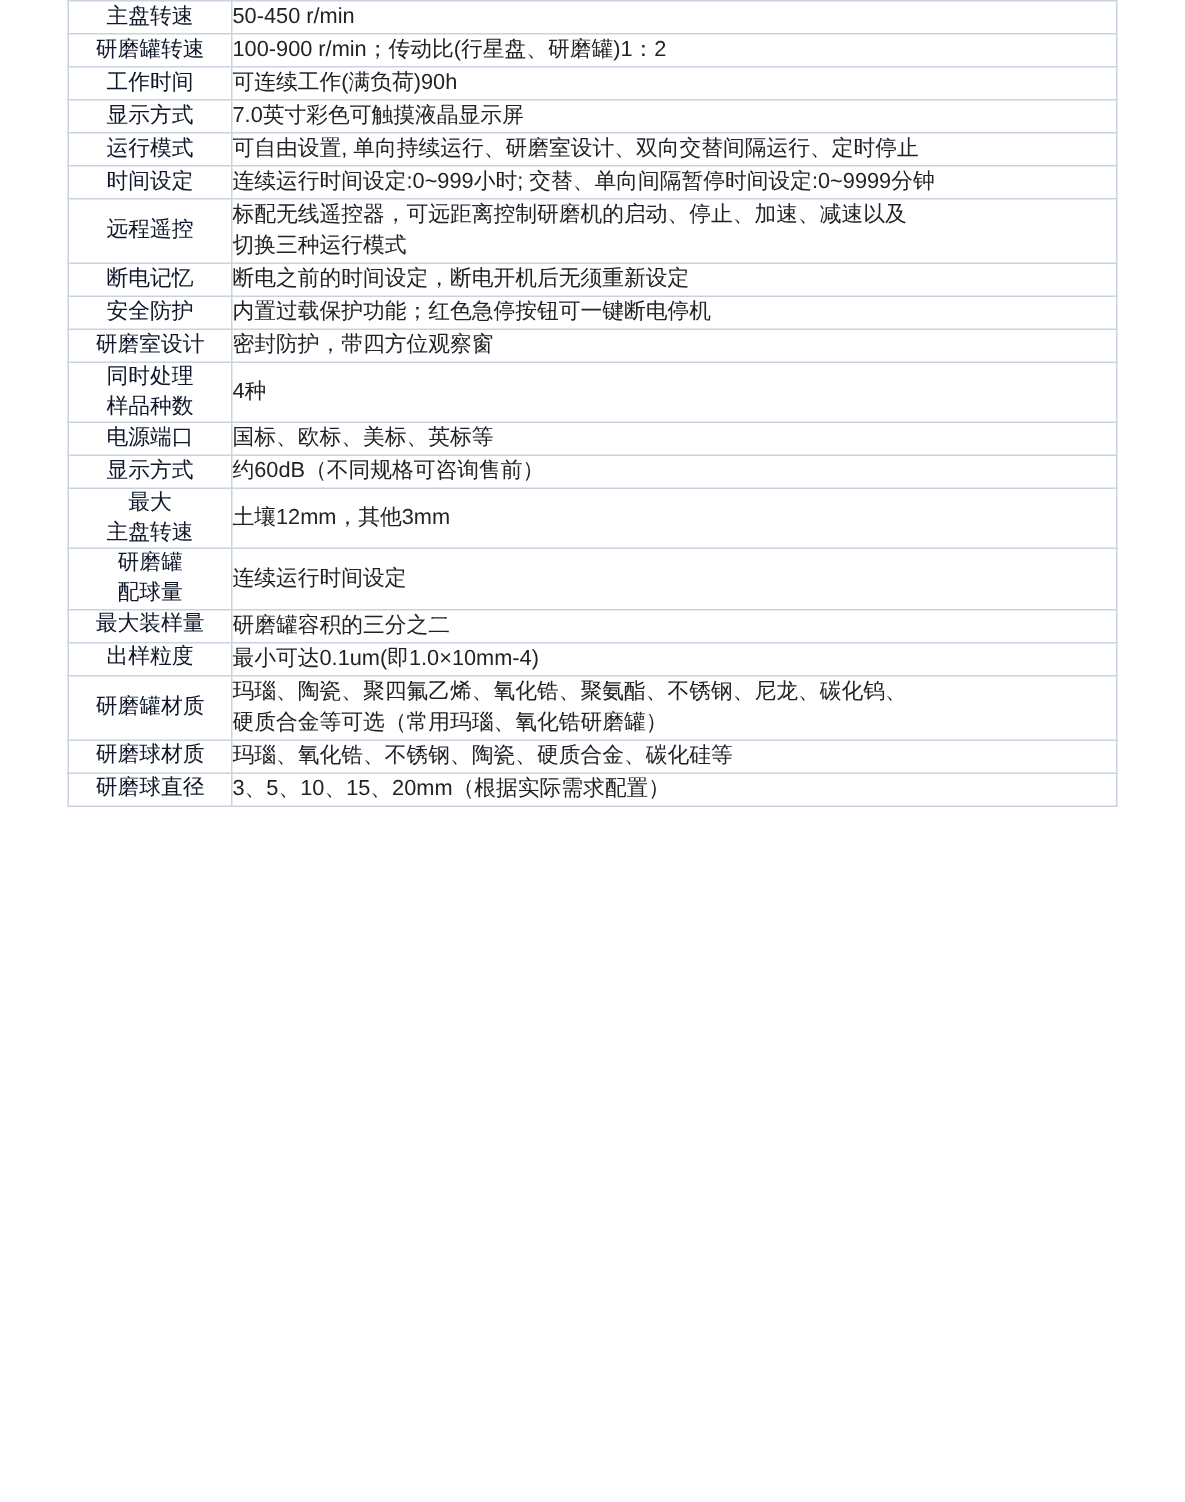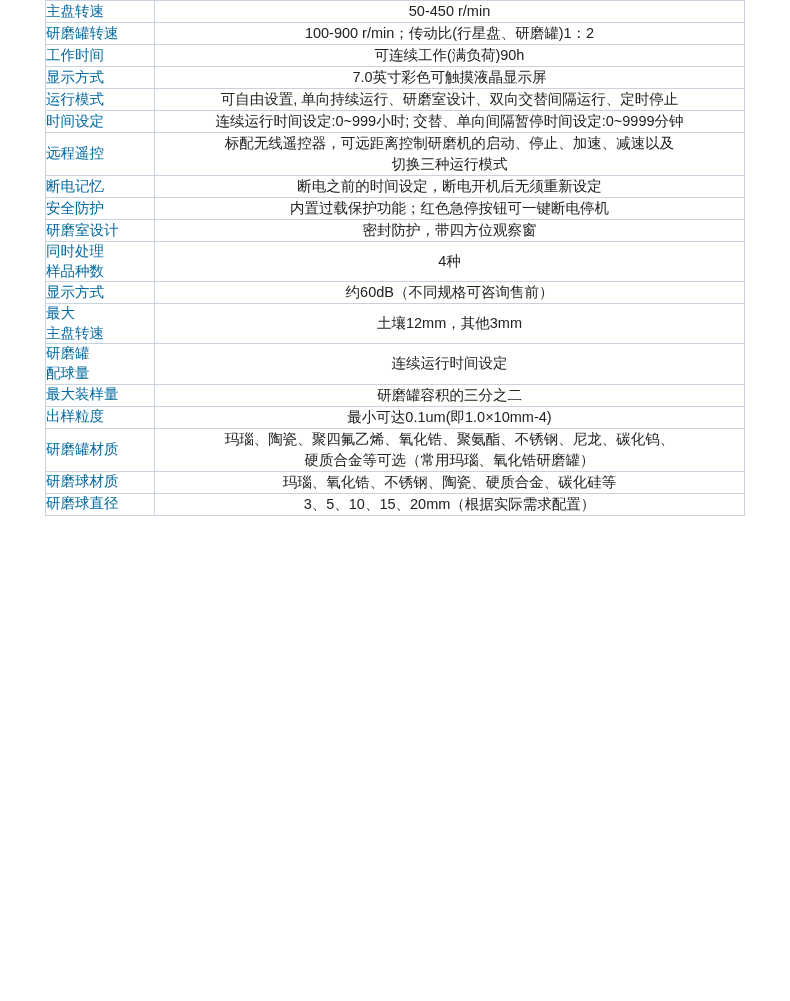--- a/index.html
+++ b/index.html
@@ -19,29 +19,30 @@
     border-collapse: collapse;
     table-layout: fixed;
   }
   .spec-table td {
     border: 1px solid #c9d3e0;
     padding: 0;
     vertical-align: middle;
   }
   .label-cell {
     width: 108px;
-    color: #0369a1;
+    text-align: center;
+    color: #0f172a;
     font-size: 14.5px;
     line-height: 1.35;
     padding: 8px 4px;
     background: #ffffff;
     white-space: pre-line;
   }
   .value-cell {
-    text-align: center;
+    text-align: left;
     color: #222222;
     font-size: 14.5px;
     line-height: 1.45;
     padding: 9px 10px;
     background: #ffffff;
     white-space: pre-line;
   }
   
   .table-wrap {
     padding-top: 0px;
@@ -93,20 +94,24 @@
       <tr>
         <td class="label-cell">研磨室设计</td>
         <td class="value-cell">密封防护，带四方位观察窗</td>
       </tr>
       <tr>
         <td class="label-cell">同时处理
 样品种数</td>
         <td class="value-cell">4种</td>
       </tr>
       <tr>
+        <td class="label-cell">电源端口</td>
+        <td class="value-cell">国标、欧标、美标、英标等</td>
+      </tr>
+      <tr>
         <td class="label-cell">显示方式</td>
         <td class="value-cell">约60dB（不同规格可咨询售前）</td>
       </tr>
       <tr>
         <td class="label-cell">最大
 主盘转速</td>
         <td class="value-cell">土壤12mm，其他3mm</td>
       </tr>
       <tr>
         <td class="label-cell">研磨罐

